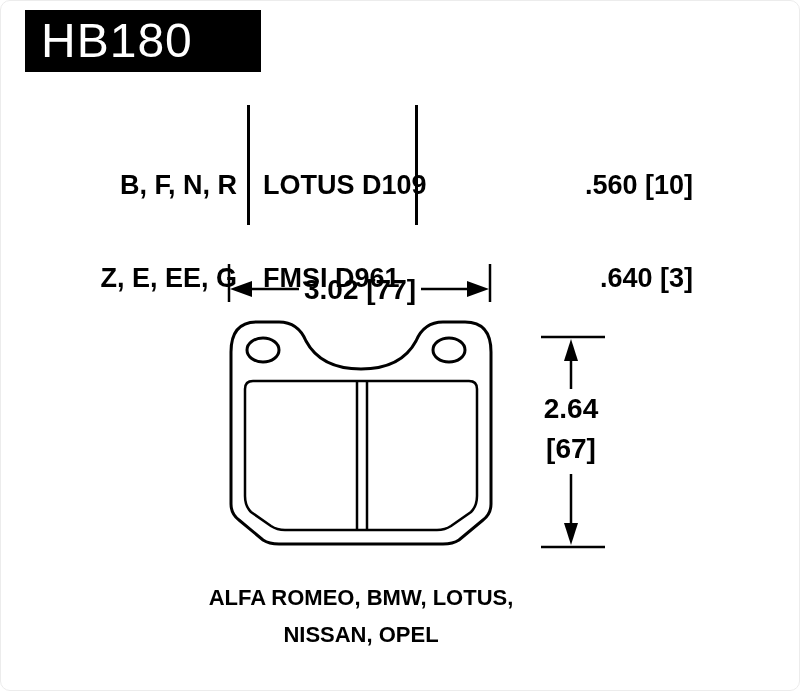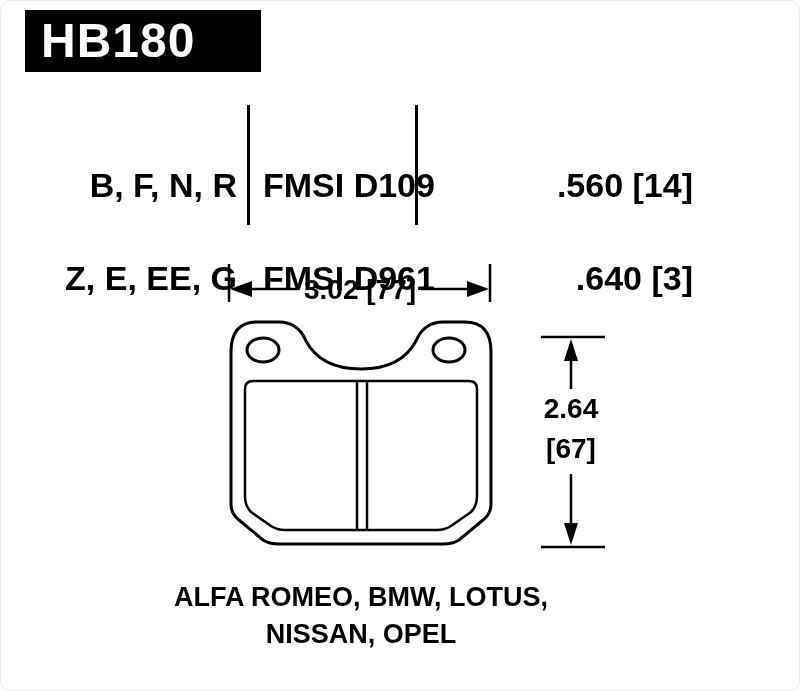--- a/index.html
+++ b/index.html
@@ -15,67 +15,67 @@
     overflow:hidden;
   }
   .part-badge{
     position:absolute;left:24px;top:9px;
     width:236px;height:62px;
     background:#000000;
     display:flex;align-items:center;
     padding-left:16px;box-sizing:border-box;
   }
   .part-badge span{
-    color:#ffffff;font-size:48px;font-weight:700;letter-spacing:1px;line-height:1;
+    color:#ffffff;font-size:48px;font-weight:400;letter-spacing:1px;line-height:1;
   }
   .spec-col{
     position:absolute;top:107px;
-    font-size:34px;font-weight:700;line-height:31px;white-space:pre;
+    font-size:27px;font-weight:700;line-height:31px;white-space:pre;
   }
   .col-compounds{left:40px;width:196px;text-align:right;}
   .col-fmsi{left:262px;width:150px;text-align:left;}
   .col-thickness{left:540px;width:152px;text-align:right;}
   .vdivider{
     position:absolute;top:104px;width:3px;height:120px;background:#000000;
   }
   .vdivider.left{left:246px;}
   .vdivider.right{left:414px;}
   .diagram{
     position:absolute;left:210px;top:255px;width:400px;height:300px;
   }
   .diagram text{
     font-family:"Liberation Sans",sans-serif;font-weight:700;fill:#000000;
   }
   .apps{
     position:absolute;left:60px;top:578px;width:600px;
-    text-align:center;font-size:27px;font-weight:700;line-height:37px;
+    text-align:center;font-size:22px;font-weight:700;line-height:37px;
   }
 </style>
 </head>
 <body>
 
 <div class="page">
 
   <div class="part-badge">
     <span>HB180</span>
   </div>
 
   <div>
     <div class="spec-col col-compounds">
       <div>B, F, N, R</div>
       <div>Z, E, EE, G</div>
     </div>
     <div class="vdivider left"></div>
     <div class="spec-col col-fmsi">
-      <div>FMSI D109</div>
+      <div>LOTUS D109</div>
       <div>FMSI D961</div>
     </div>
     <div class="vdivider right"></div>
     <div class="spec-col col-thickness">
-      <div>.560 [14]</div>
+      <div>.560 [10]</div>
       <div>.640 [3]</div>
     </div>
   </div>
 
   <svg class="diagram" viewBox="0 0 400 300">
 
     <line x1="18" y1="8" x2="18" y2="46" stroke="#000" stroke-width="2.5"></line>
     <line x1="279" y1="8" x2="279" y2="46" stroke="#000" stroke-width="2.5"></line>
     <line x1="38" y1="33" x2="88" y2="33" stroke="#000" stroke-width="2.5"></line>
     <polygon points="19,33 41,25 41,41" fill="#000"></polygon>

